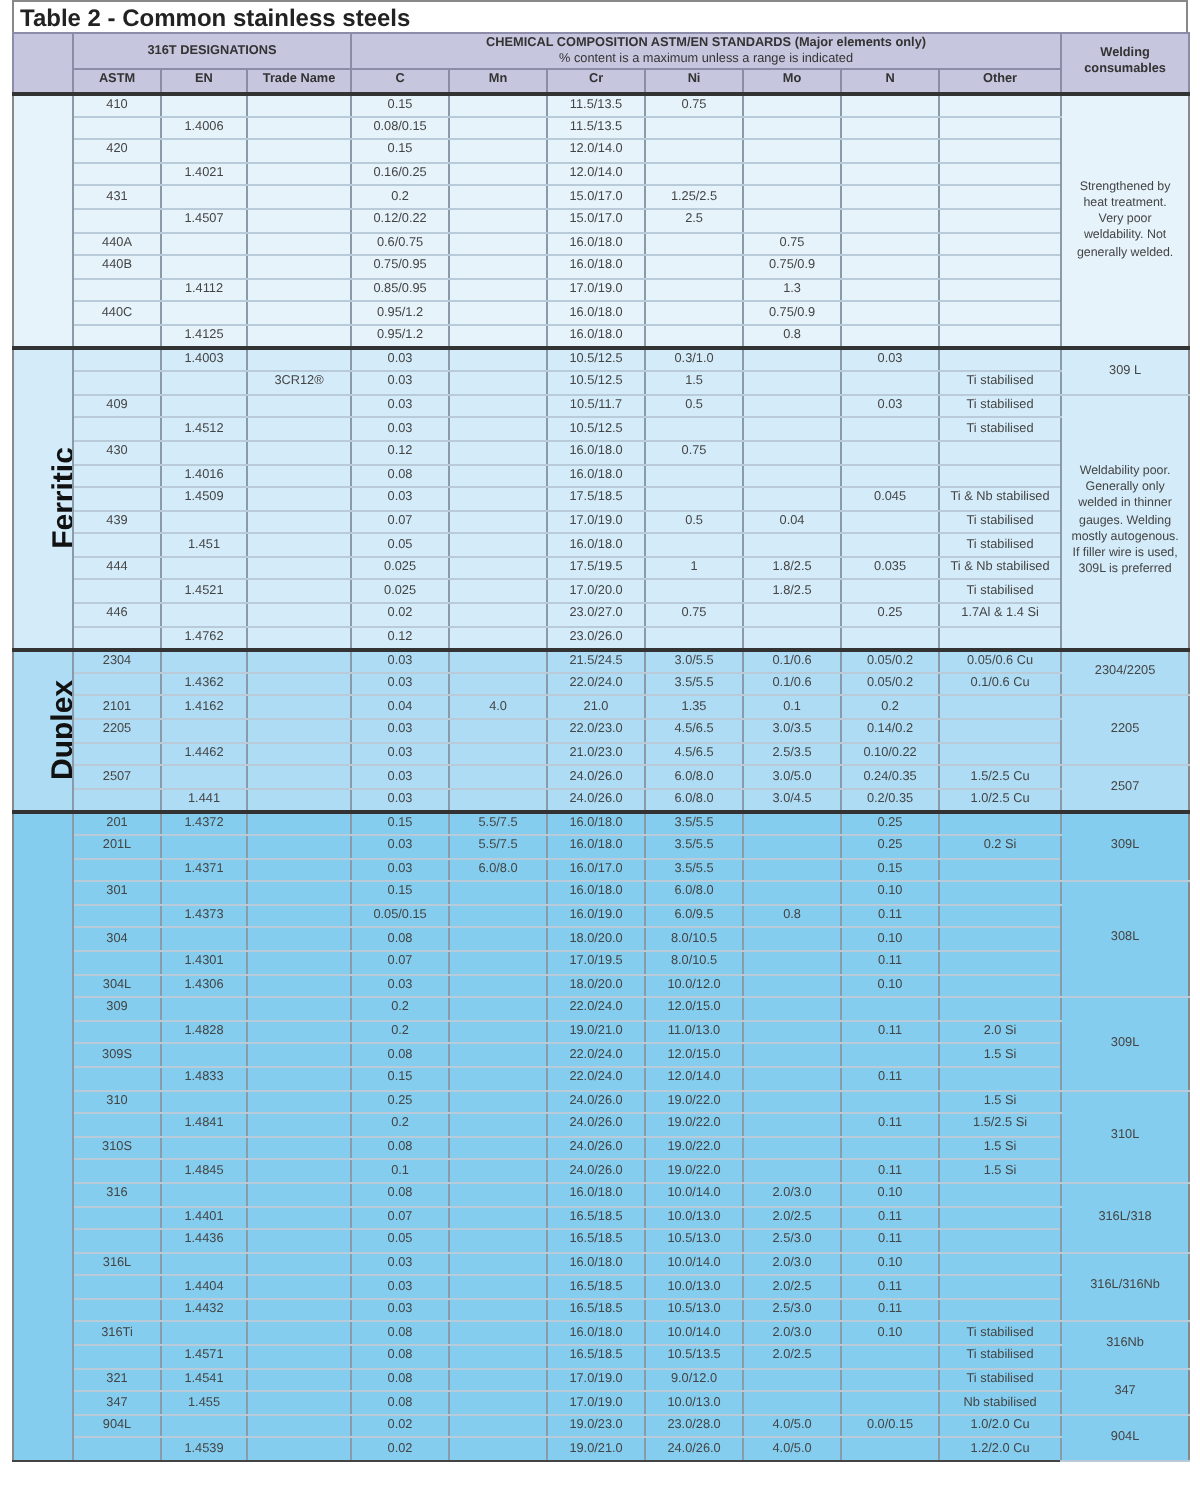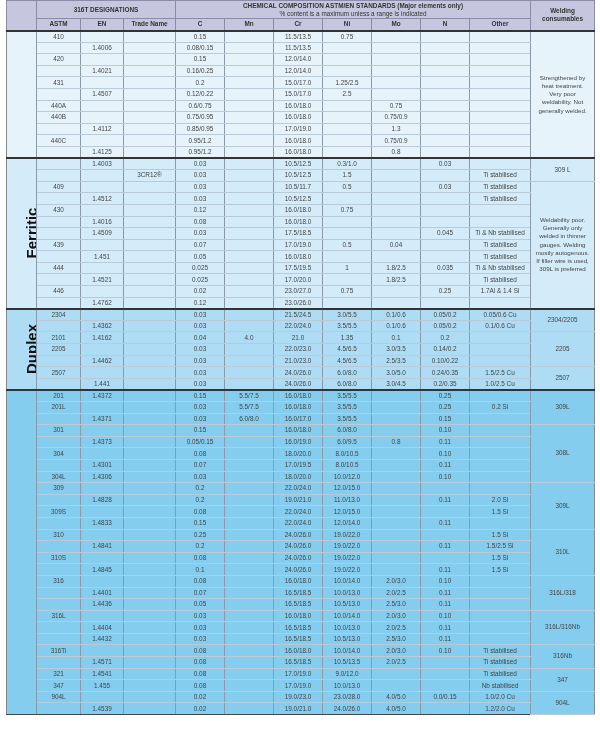--- a/index.html
+++ b/index.html
@@ -37,20 +37,21 @@
   .mart td { background: #e6f3fb; }
   .ferr td { background: #d4ecf9; }
   .dupl td { background: #aedcf4; }
   .aust td { background: #84cdee; }
   .bottom-line { border-bottom: 1.5px solid #444; }
 </style>
 </head>
 <body>
 
 <div class="wrap">
+  <div class="title">Table 2 - Common stainless steels</div>
   <table>
     <colgroup>
       <col style="width:30px">
         <col style="width:44px">
         <col style="width:43px">
         <col style="width:52px">
       <col style="width:49px">
         <col style="width:49px">
         <col style="width:49px">
         <col style="width:49px">

